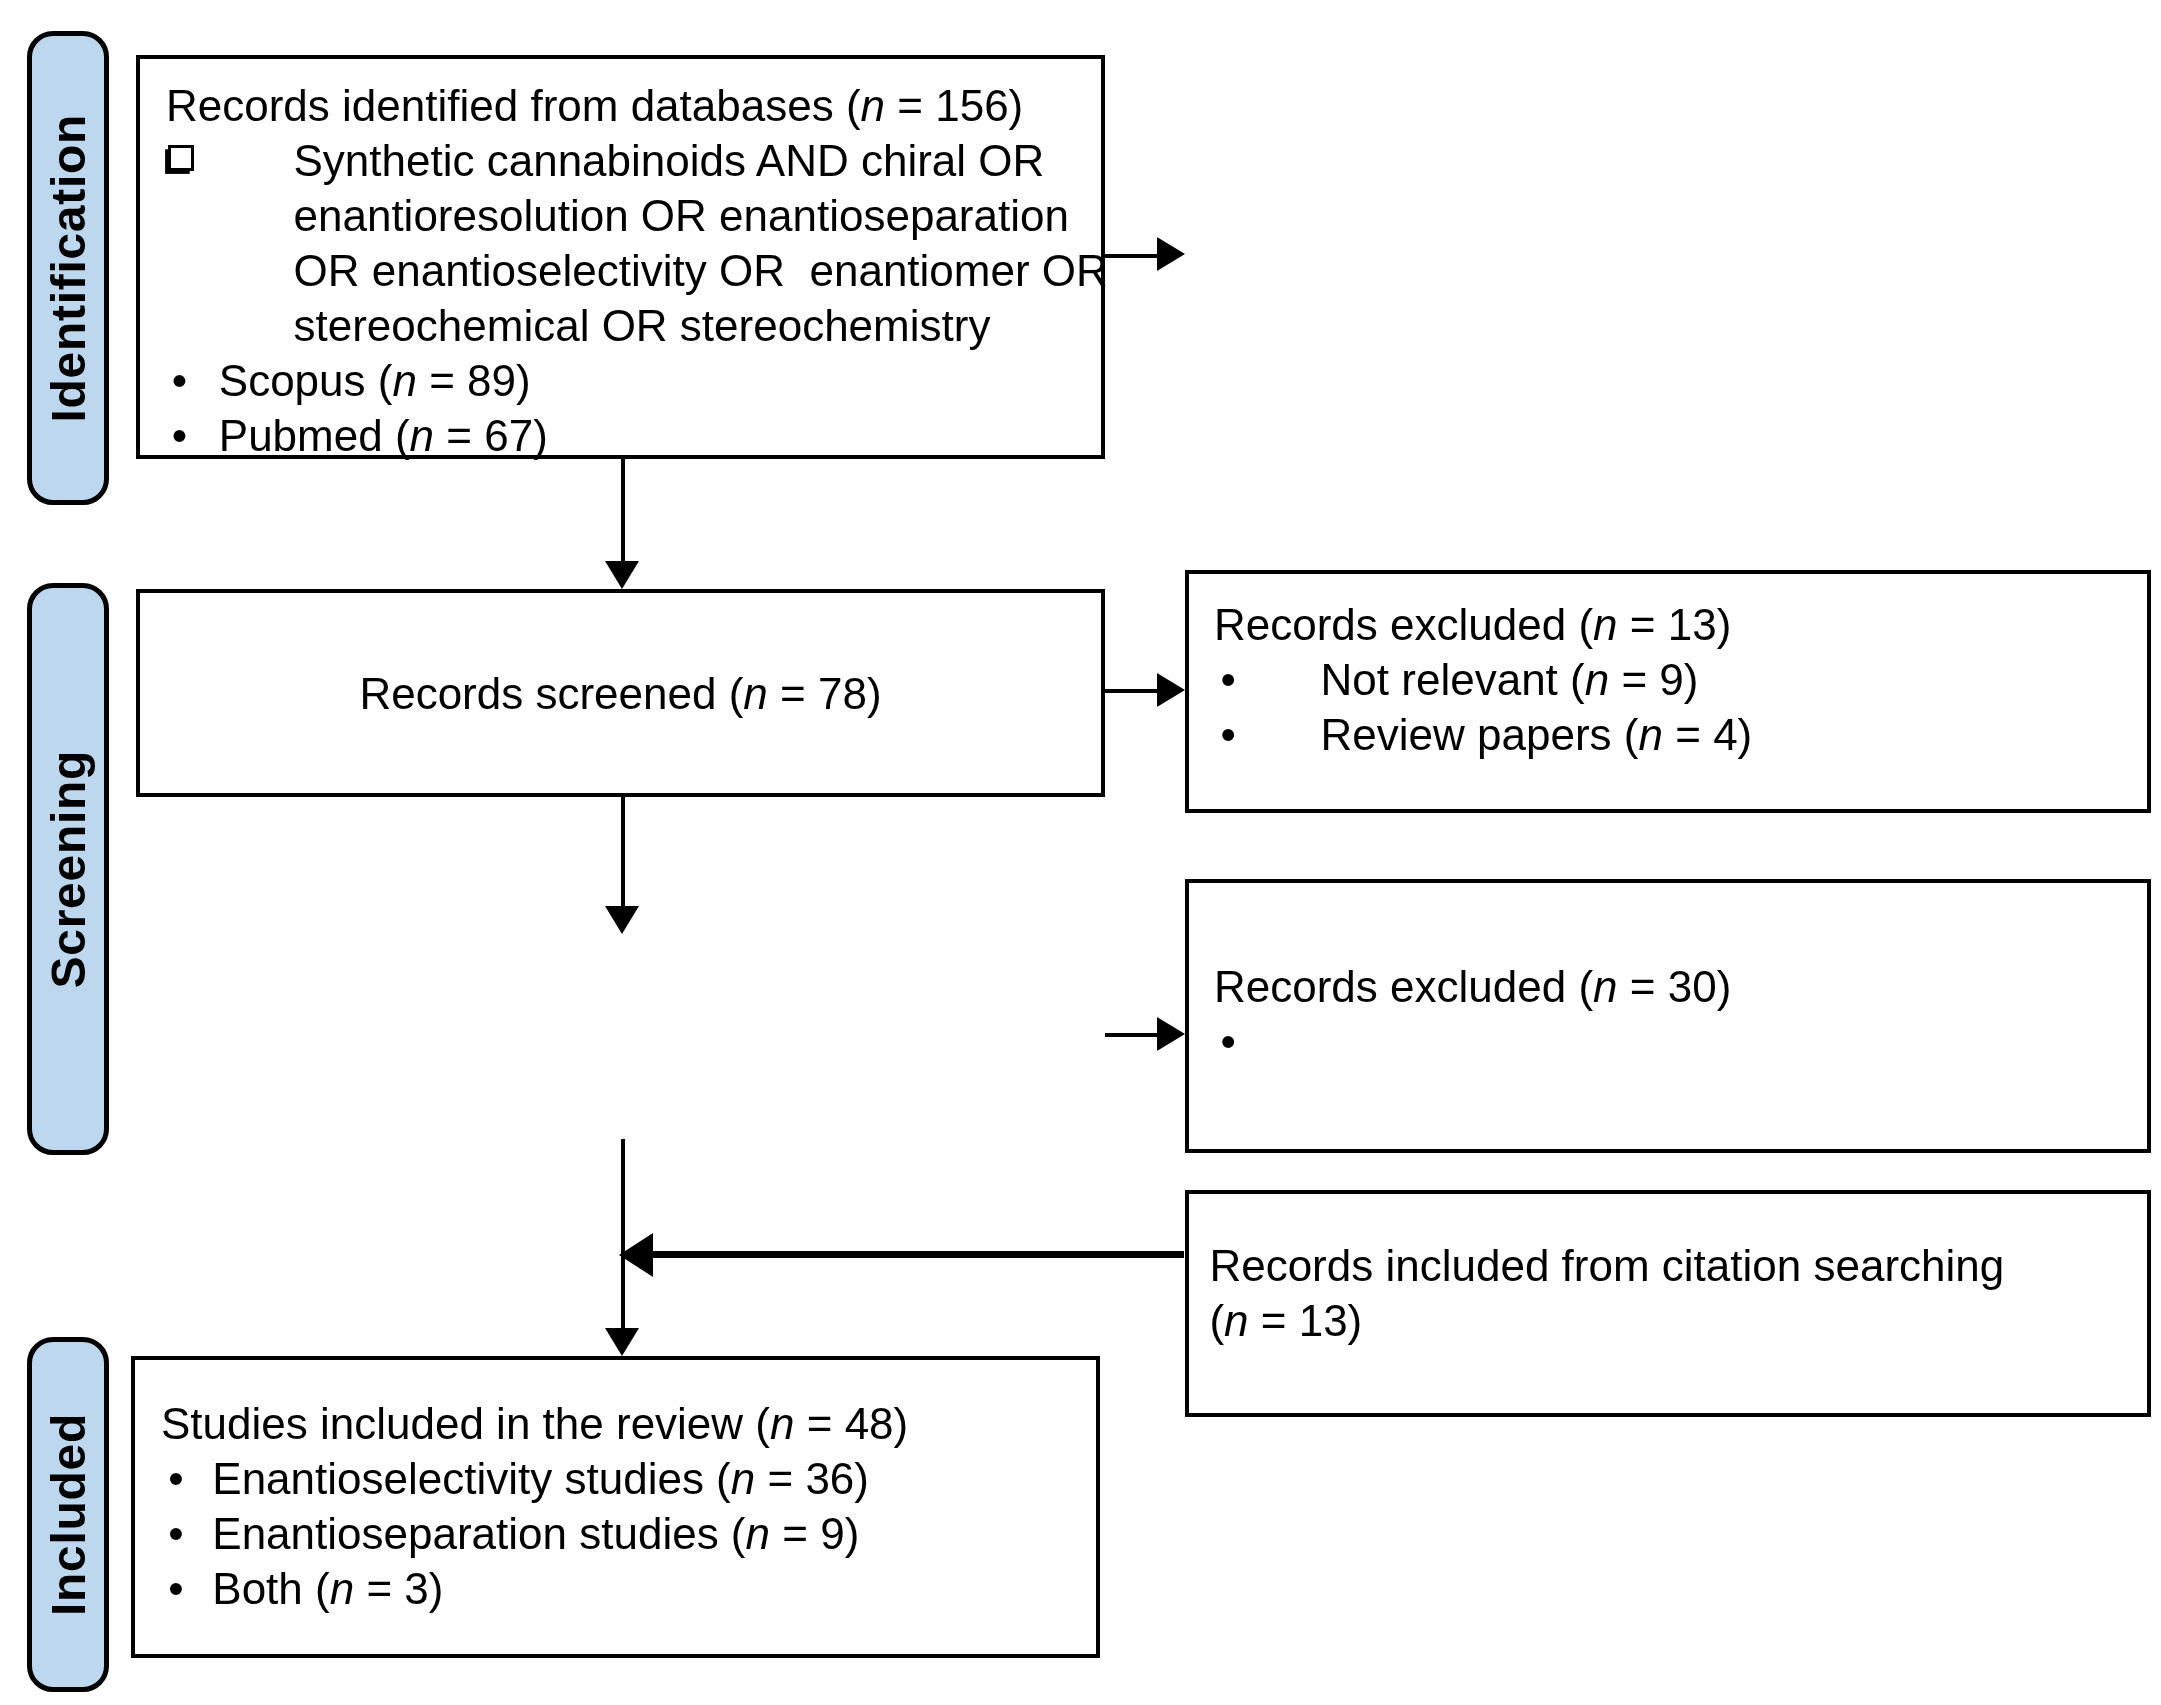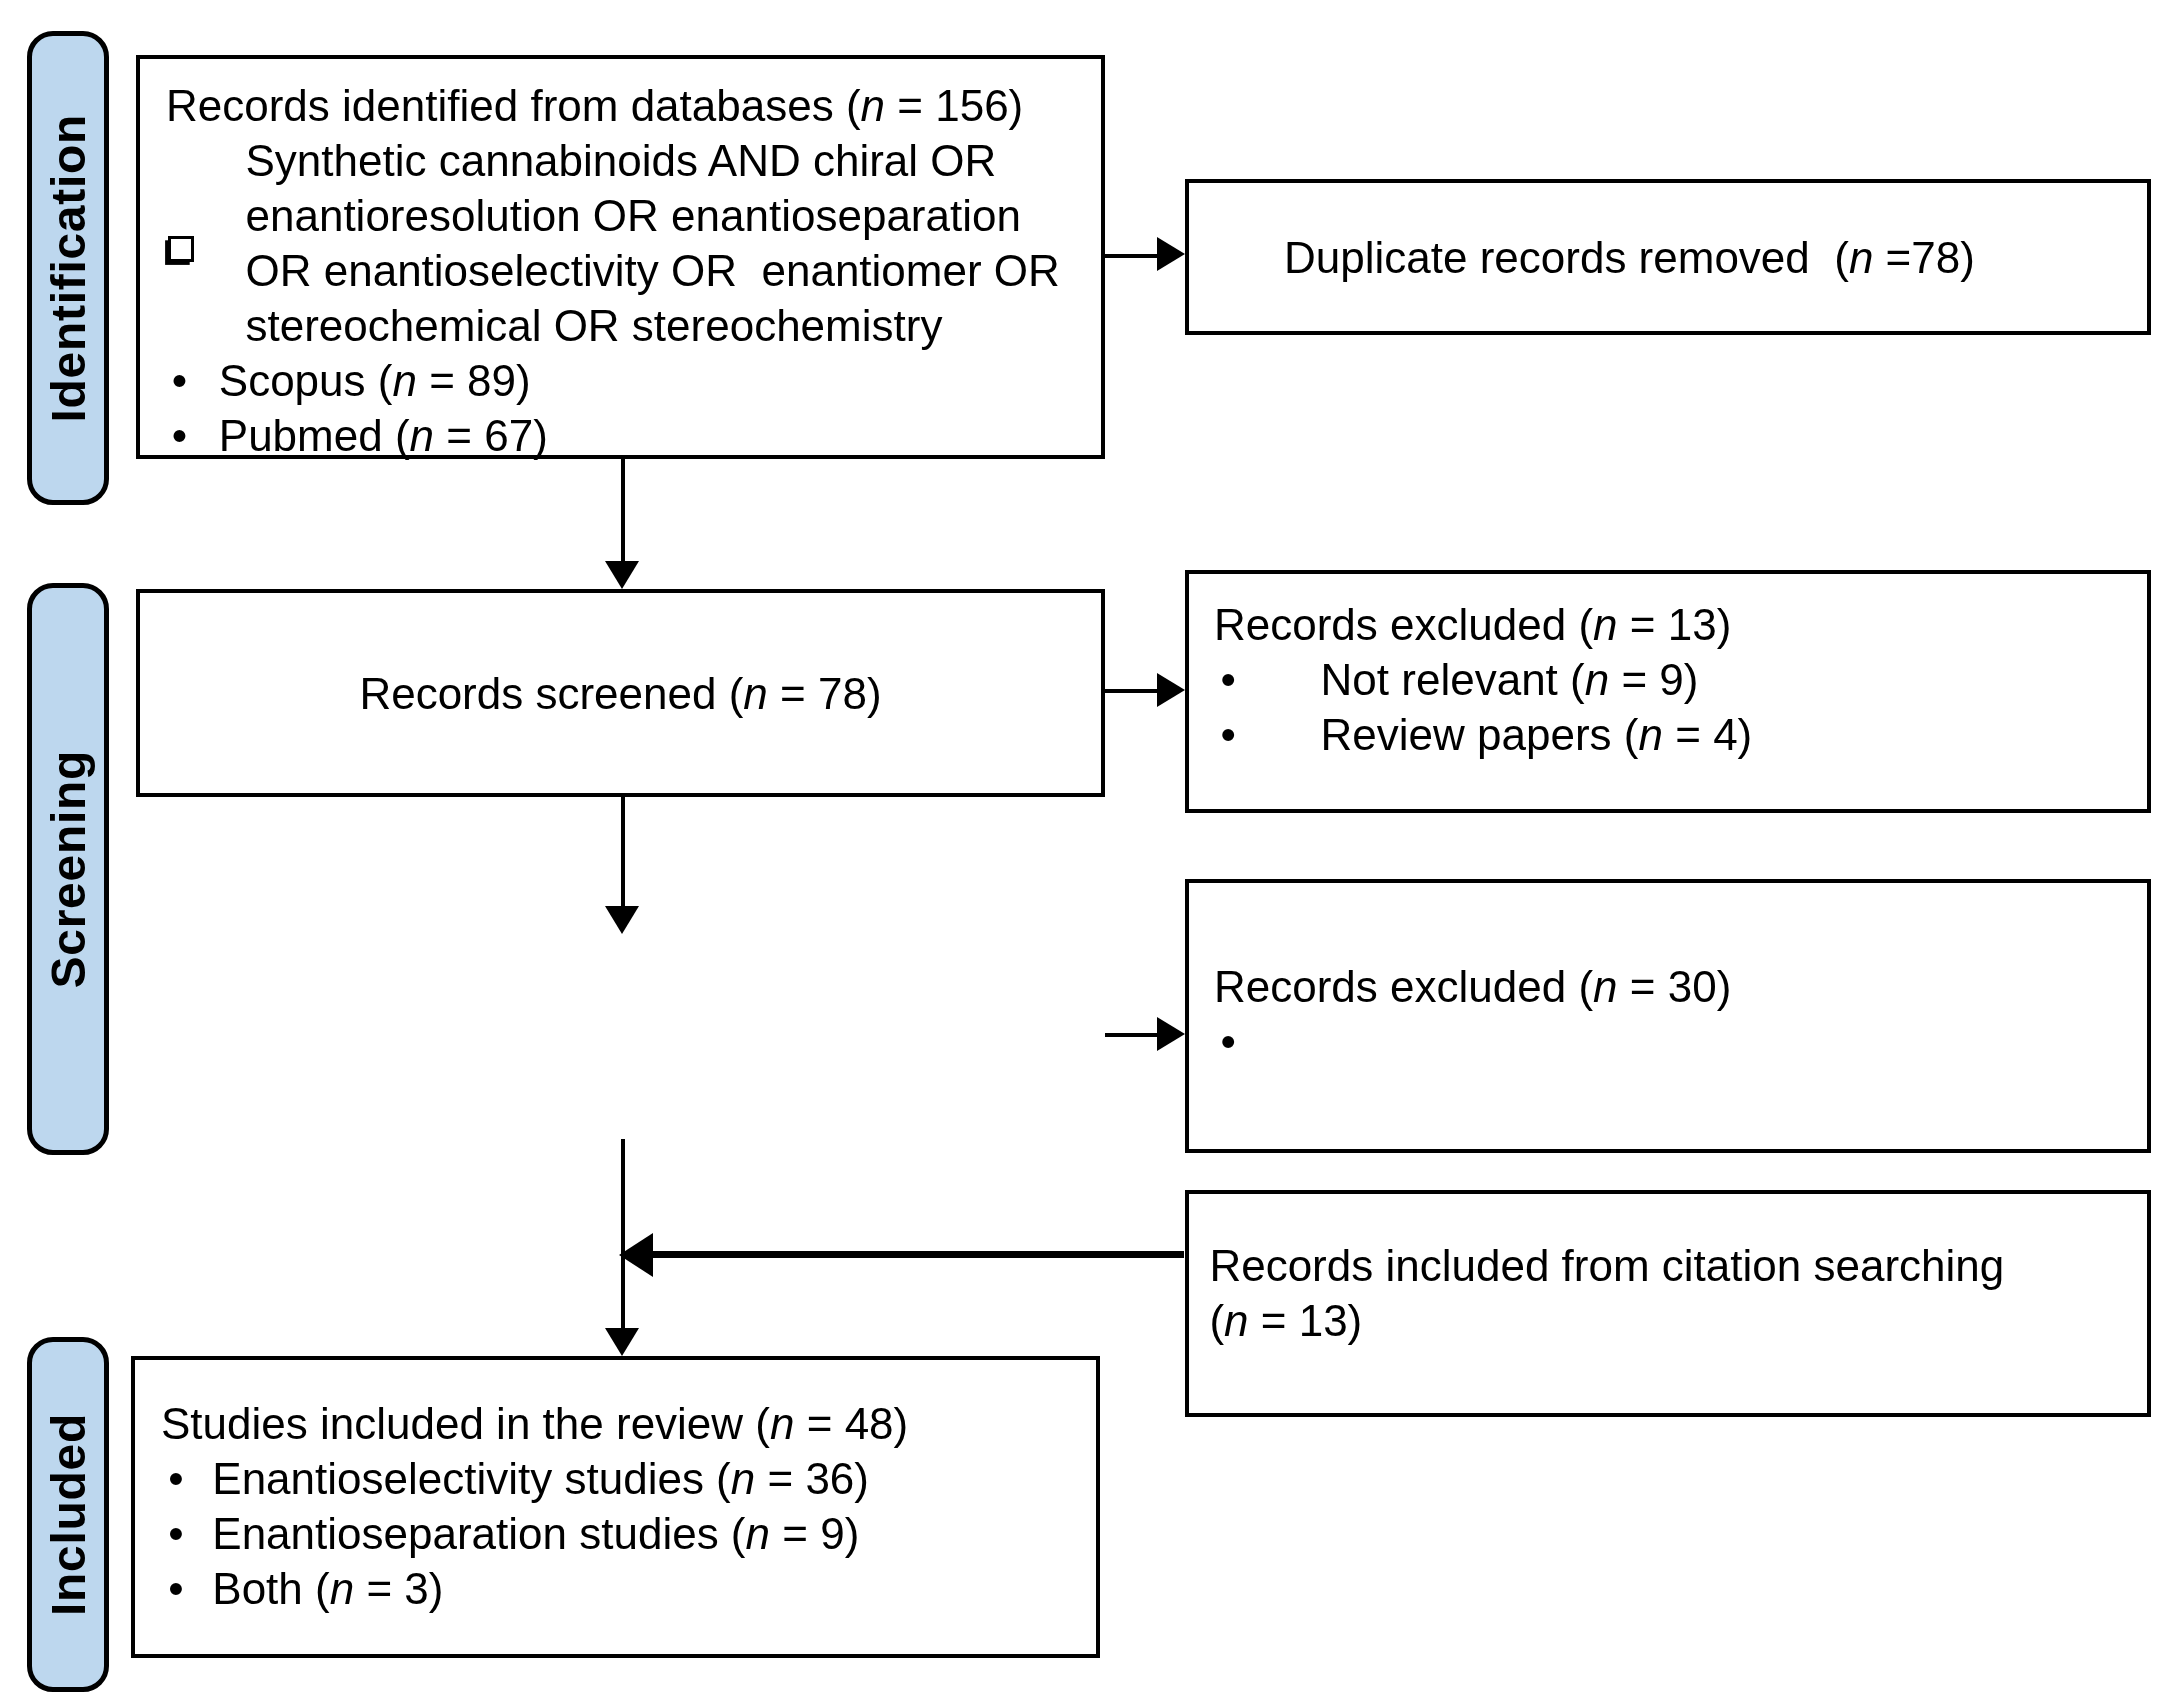--- a/index.html
+++ b/index.html
@@ -18,21 +18,21 @@
     writing-mode:vertical-rl; transform:rotate(180deg);
     font-weight:bold; font-size:48px; letter-spacing:0.7px; white-space:pre;
   }
   
   .box {
     position:absolute; box-sizing:border-box; background:#ffffff;
     border:4.4px solid #000; font-size:44px; line-height:55px;
   }
   .box.center { display:flex; align-items:center; justify-content:center; }
   .tline { white-space:pre; }
-  .chkrow { display:flex; align-items:center; }
+  .chkrow { display:flex; align-items:flex-start;gap:48px; }
   .chk {
     flex:0 0 auto; width:26px; height:26px; box-sizing:border-box;
     border:3.6px solid #000; margin:11.7px 0 0 1.5px;
     box-shadow:-3.6px 3.6px 0 -0.7px #000;
   }
   .qlines { margin-left:52px; }
   .brow { display:flex; }
   .dot-a { flex:0 0 47px; padding-left:5.8px; }
   .dot-r { flex:0 0 100px; padding-left:6.6px; }
   .dot-h { flex:0 0 44px; padding-left:7.3px; }
@@ -72,23 +72,20 @@
     <div class="brow">
       <span class="dot-a">•</span>
       <span class="tline">Scopus (<i>n</i> = 89)</span>
     </div>
     <div class="brow">
       <span class="dot-a">•</span>
       <span class="tline">Pubmed (<i>n</i> = 67)</span>
     </div>
   </div>
 
-  <div class="box" style="left:1185px; top:179px; width:966px; height:156px; display:flex; align-items:center; padding-left:95px;">
-    <span class="tline">Duplicate records removed  (<i>n</i> =78)</span>
-  </div>
 
   <div class="box center" style="left:136px; top:589px; width:969px; height:208px;">
     <span class="tline">Records screened (<i>n</i> = 78)</span>
   </div>
 
   <div class="box" style="left:1185px; top:570px; width:966px; height:243px; padding:23px 11px 0 25px;">
     <div class="tline">Records excluded (<i>n</i> = 13)</div>
     <div class="brow">
       <span class="dot-r">•</span>
       <span class="tline">Not relevant (<i>n</i> = 9)</span>

